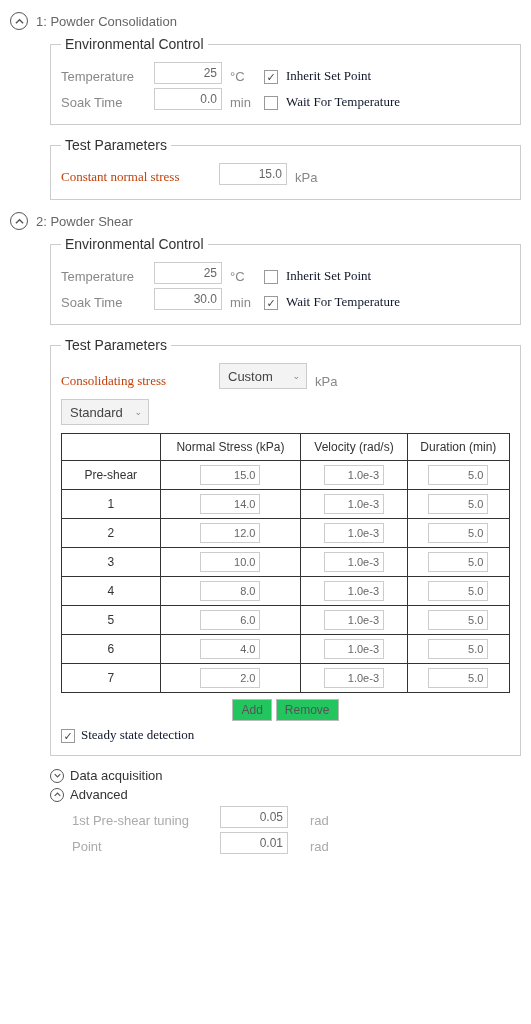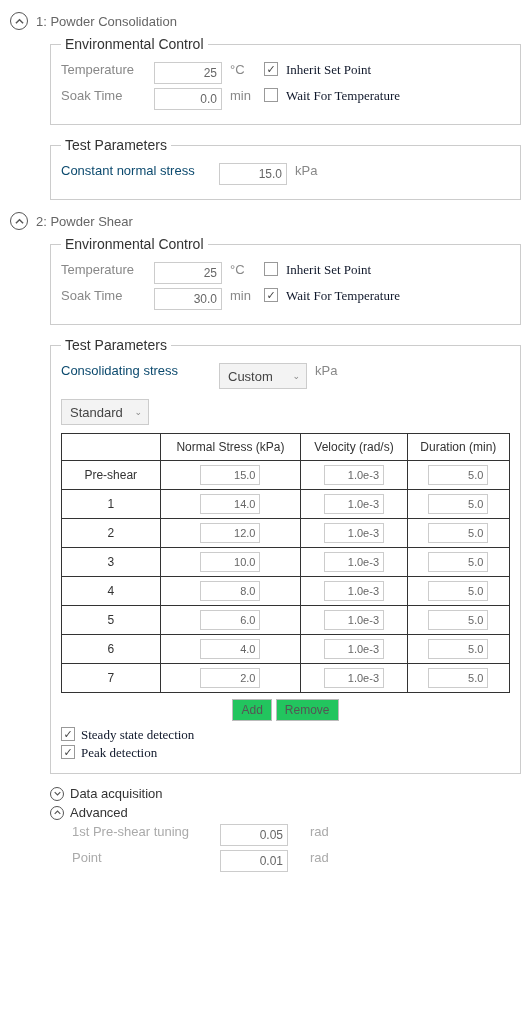--- a/index.html
+++ b/index.html
@@ -47,31 +47,32 @@
     margin: 0 0 12px 40px;
     padding: 6px 10px 10px 10px;
   }
   legend {
     color: #333;
     font-size: 14px;
     padding: 0 4px;
   }
   .row {
     display: flex;
-    align-items: flex-start;
+    align-items: flex-end;
     gap: 8px;
     margin: 4px 0;
   }
   .label {
     color: #888;
     min-width: 85px;
   }
   .label-wide {
-    color: #0c4a6e;
+    color: #c2410c;
     min-width: 150px;
+    font-family: Liberation Serif, serif;
   }
   .label-wide2 {
     color: #888;
     min-width: 140px;
   }
   input[type="text"].num {
     width: 68px;
     height: 22px;
     border: 1px solid #ccc;
     text-align: right;
@@ -313,24 +314,20 @@
 
   <div class="btnrow">
     <button class="btn">Add</button>
     <button class="btn">Remove</button>
   </div>
 
   <div class="checks">
     <div class="row">
       <span class="checkbox checked"></span>
       <span class="cb-label">Steady state detection</span>
-    </div>
-    <div class="row">
-      <span class="checkbox checked"></span>
-      <span class="cb-label">Peak detection</span>
     </div>
   </div>
 </fieldset>
 
 <div class="sub-indent">
   <div class="sub-header">
     <span class="chevron-sm">
       <svg width="7" height="7" viewBox="0 0 10 10">
           <path d="M1 3 L5 7 L9 3" fill="none" stroke="#555" stroke-width="1.6"></path>
         </svg>

